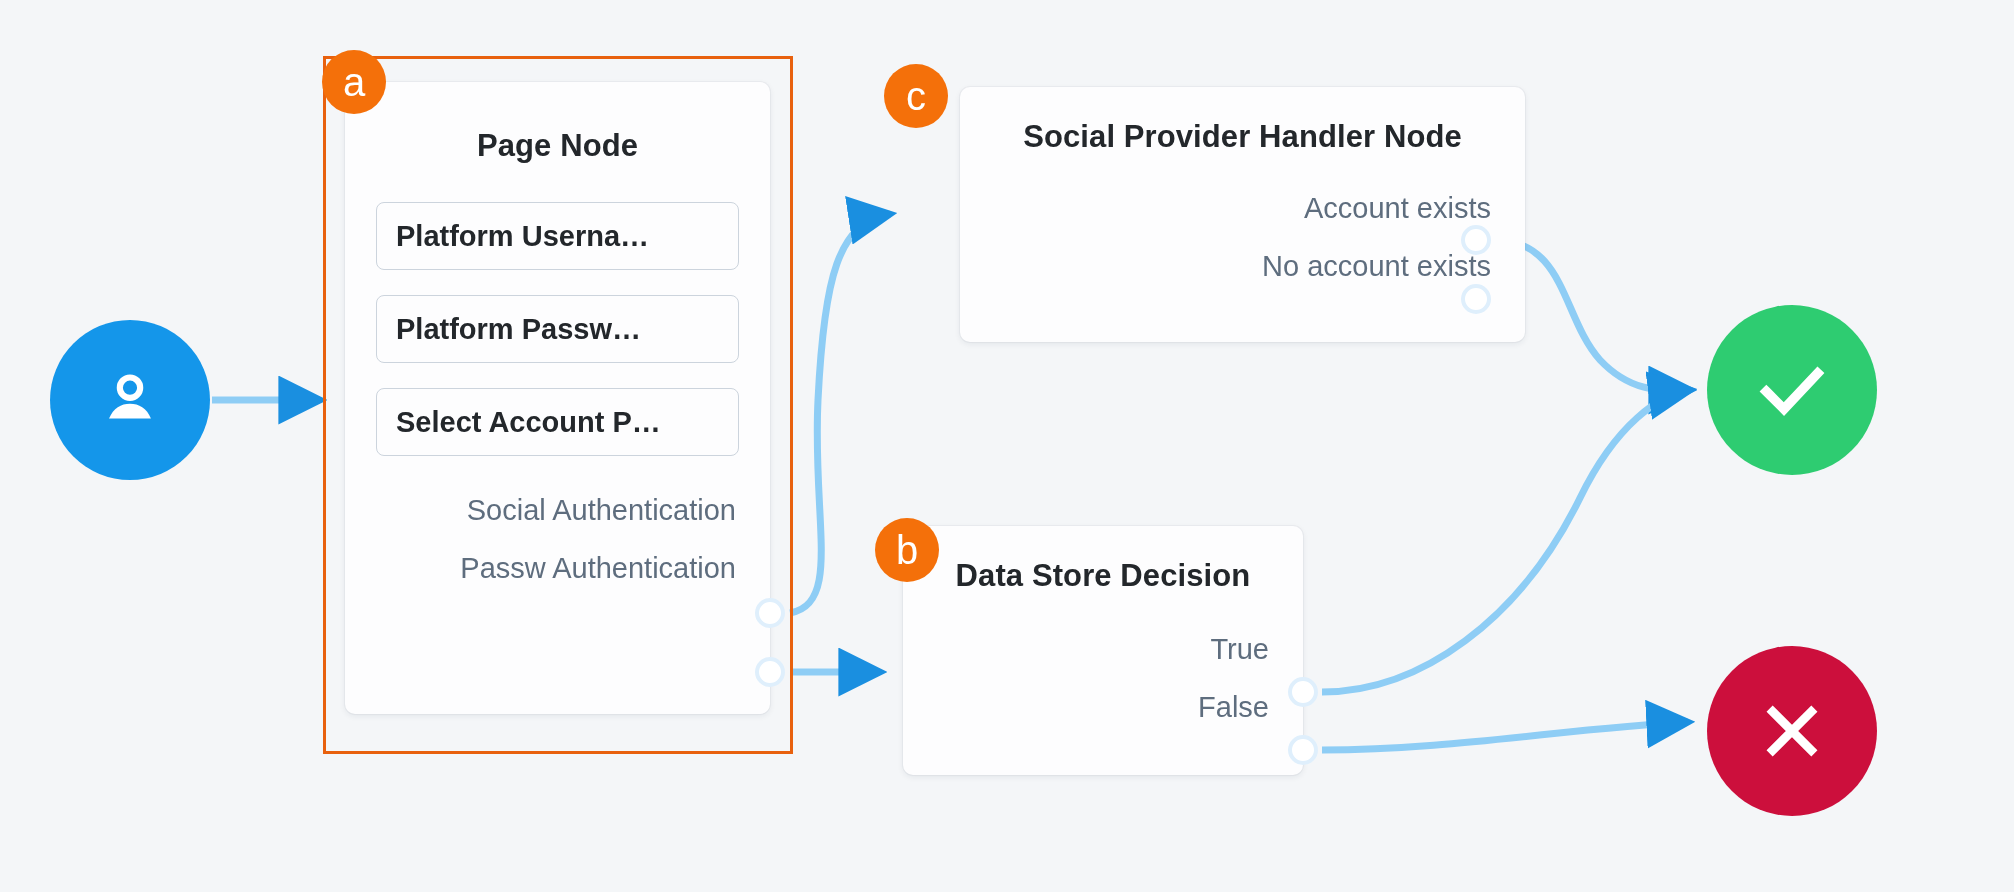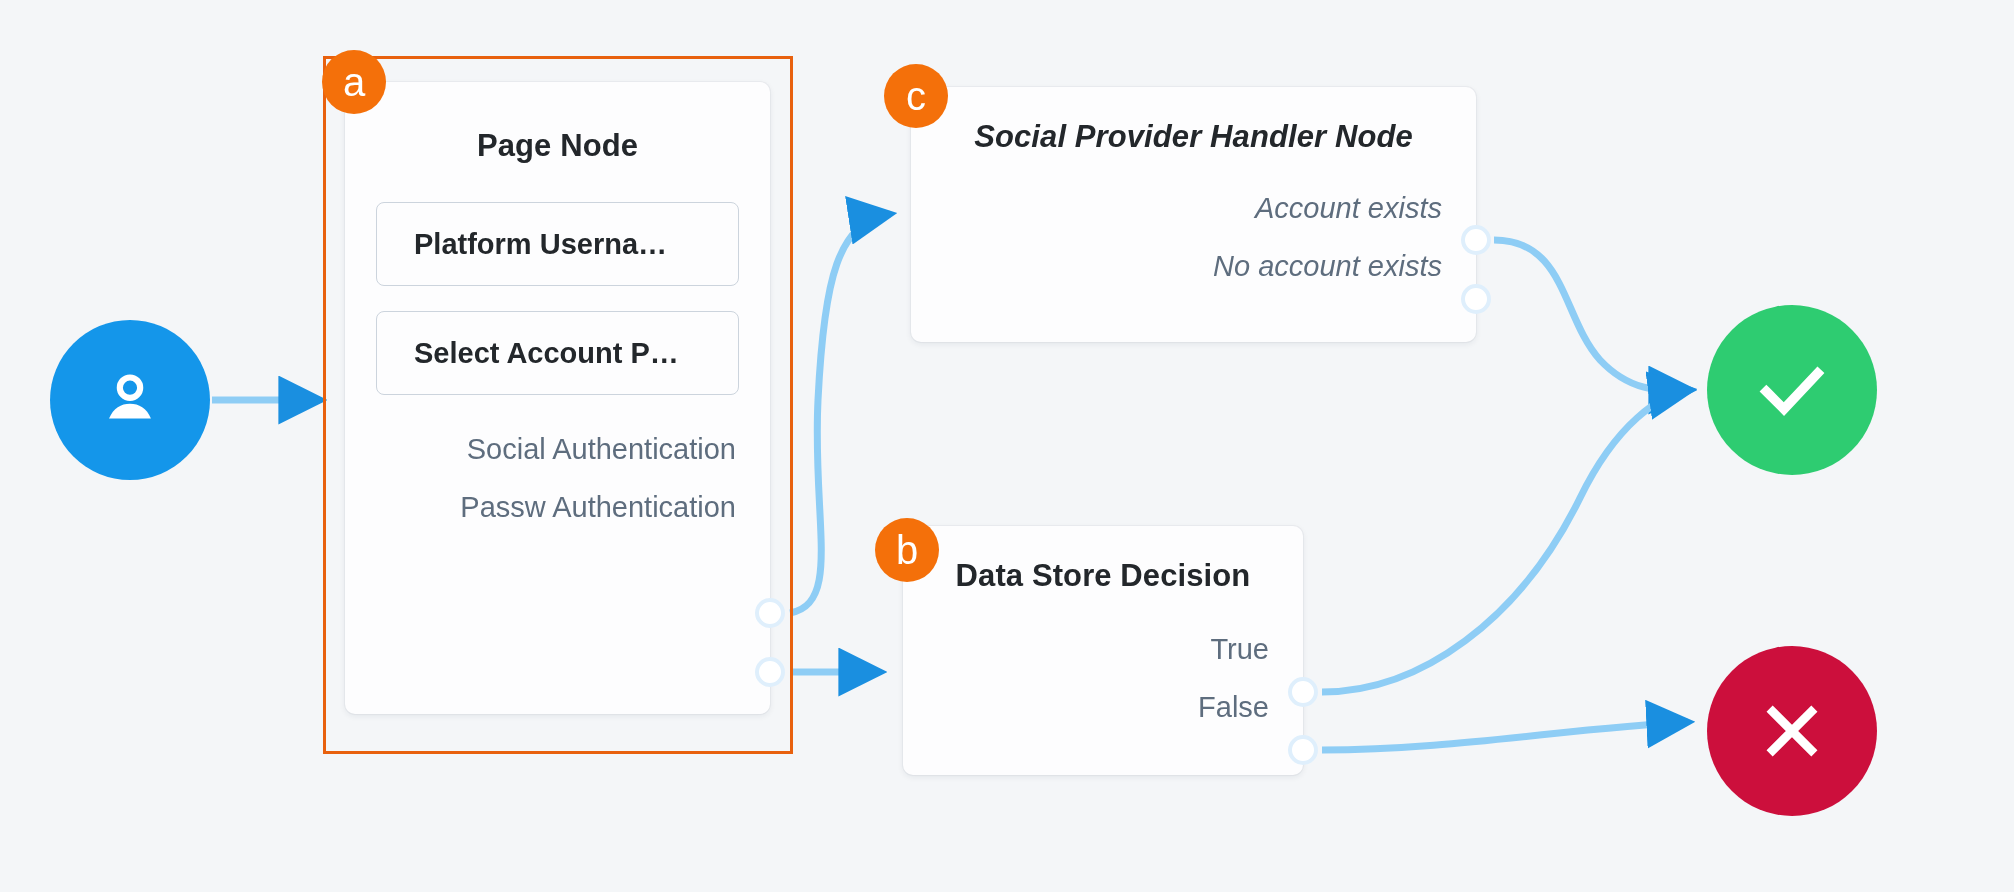--- a/index.html
+++ b/index.html
@@ -53,26 +53,26 @@
     padding: 0;
   }
   #page-node .node-title {
     margin-top: 46px;
   }
   .field-list {
     margin-top: 38px;
     padding: 0 31px;
   }
   .field-box {
-    height: 84px;
+    height: 68px;
     border: 1px solid #ccd4dd;
     border-radius: 8px;
     display: flex;
     align-items: center;
-    padding-left: 37px;
+    padding-left: 19px;
     box-sizing: border-box;
     margin-bottom: 25px;
     background: #fdfdfe;
   }
   .field-label {
     font-size: 29px;
     font-weight: bold;
     color: #23272b;
     white-space: nowrap;
     overflow: hidden;
@@ -89,25 +89,24 @@
     justify-content: flex-end;
   }
   .outcome-label {
     font-size: 29px;
     color: #5e6d7e;
     white-space: nowrap;
   }
 
   
   #social-node {
-    left: 911px;
+    left: 960px;
     top: 87px;
     width: 565px;
     height: 255px;
-    font-style: italic;
   }
   #social-node .node-title {
     margin-top: 32px;
   }
   #social-node .outcome-list {
     margin-top: 24px;
   }
 
   
   #decision-node {
@@ -228,20 +227,23 @@
   </div>
 
   <div id="page-node" class="node">
     <div class="node-title">Page Node</div>
 
     <div class="field-list">
       <div class="field-box">
         <span class="field-label">Platform Userna…</span>
       </div>
       <div class="field-box">
+        <span class="field-label">Platform Passw…</span>
+      </div>
+      <div class="field-box">
         <span class="field-label">Select Account P…</span>
       </div>
     </div>
 
     <div class="outcome-list">
       <div class="outcome-row">
         <span class="outcome-label">Social Authentication</span>
       </div>
       <div class="outcome-row">
         <span class="outcome-label">Passw Authentication</span>

